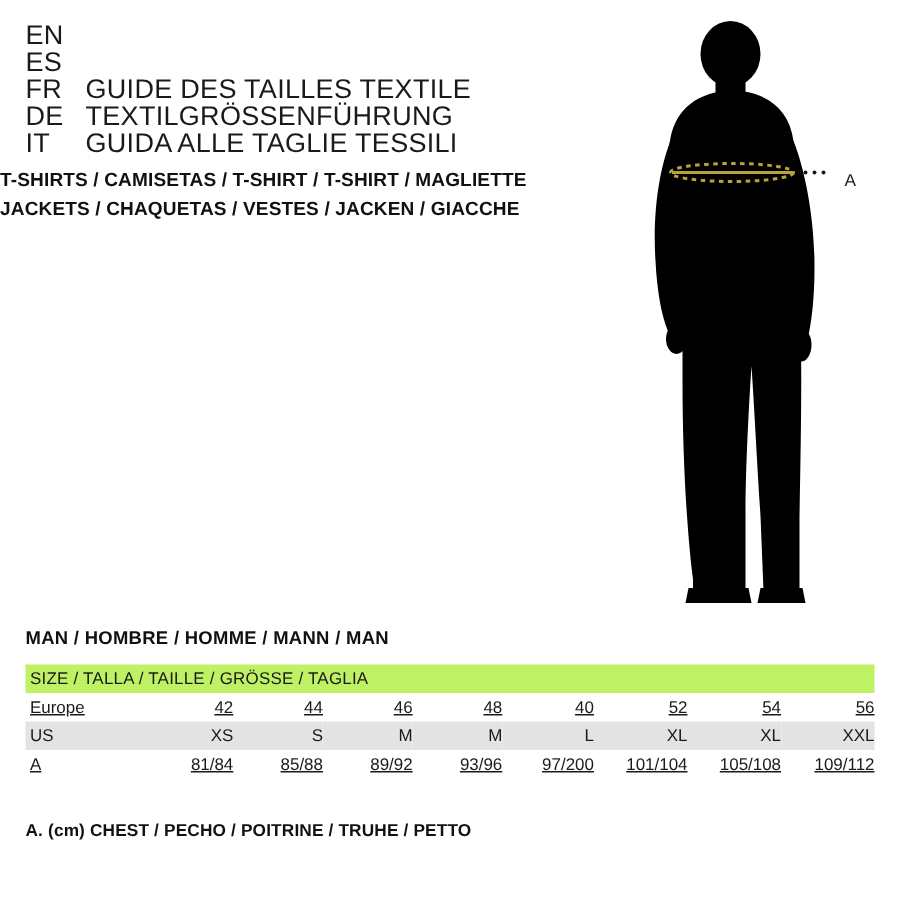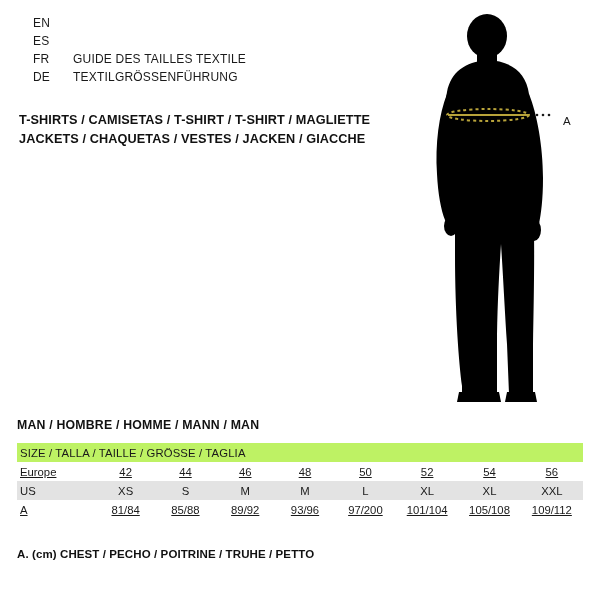--- a/index.html
+++ b/index.html
@@ -26,38 +26,37 @@
     position: absolute;
     left: 17px;
     top: 14px;
     width: 360px;
   }
   .lang-row {
     display: flex;
     align-items: baseline;
     height: 18px;
     line-height: 18px;
-    font-size: 12px;
+    font-size: 18px;
     letter-spacing: 0.2px;
-    margin-left: 16px;
   }
   .lang-code {
     width: 40px;
     flex: 0 0 40px;
     color: #1a1a1a;
   }
   .lang-text {
     color: #1a1a1a;
     white-space: nowrap;
   }
 
   
   .cat-block {
     position: absolute;
-    left: 19px;
+    left: 0;
     top: 111px;
     width: 420px;
   }
   .cat-line {
     font-size: 12.7px;
     font-weight: bold;
     line-height: 19px;
     letter-spacing: 0.1px;
     white-space: nowrap;
     color: #111;
@@ -119,21 +118,21 @@
   .row-plain td {
     background: #ffffff;
     text-decoration: underline;
   }
   .col-label {
     width: 86px;
     padding-left: 3px !important;
   }
   .cell {
     width: 68px;
-    text-align: center;
+    text-align: right;
     margin-left: 19px;
   }
   .footnote {
     position: absolute;
     left: 17px;
     top: 548px;
     font-size: 11.5px;
     font-weight: bold;
     letter-spacing: 0.1px;
     color: #111;
@@ -153,20 +152,24 @@
     <div class="lang-row">
       <span class="lang-code">ES</span>
     </div>
     <div class="lang-row">
       <span class="lang-code">FR</span>
       <span class="lang-text">GUIDE DES TAILLES TEXTILE</span>
     </div>
     <div class="lang-row">
       <span class="lang-code">DE</span>
       <span class="lang-text">TEXTILGRÖSSENFÜHRUNG</span>
+    </div>
+    <div class="lang-row">
+      <span class="lang-code">IT</span>
+      <span class="lang-text">GUIDA ALLE TAGLIE TESSILI</span>
     </div>
   </div>
 
   <div class="cat-block">
     <div class="cat-line">T-SHIRTS / CAMISETAS / T-SHIRT / T-SHIRT / MAGLIETTE</div>
     <div class="cat-line">JACKETS / CHAQUETAS / VESTES / JACKEN / GIACCHE</div>
   </div>
 
   <div class="figure-wrap">
     <svg width="175" height="390" viewBox="0 0 175 390" xmlns="http://www.w3.org/2000/svg" aria-hidden="true">
@@ -228,21 +231,21 @@
     <tbody>
       <tr class="row-head">
         <td class="col-label" colspan="9">SIZE / TALLA / TAILLE / GRÖSSE / TAGLIA</td>
       </tr>
       <tr class="row-plain">
         <td class="col-label">Europe</td>
         <td class="cell">42</td>
         <td class="cell">44</td>
         <td class="cell">46</td>
         <td class="cell">48</td>
-        <td class="cell">50</td>
+        <td class="cell">40</td>
         <td class="cell">52</td>
         <td class="cell">54</td>
         <td class="cell">56</td>
       </tr>
       <tr class="row-alt">
         <td class="col-label">US</td>
         <td class="cell">XS</td>
         <td class="cell">S</td>
         <td class="cell">M</td>
         <td class="cell">M</td>

